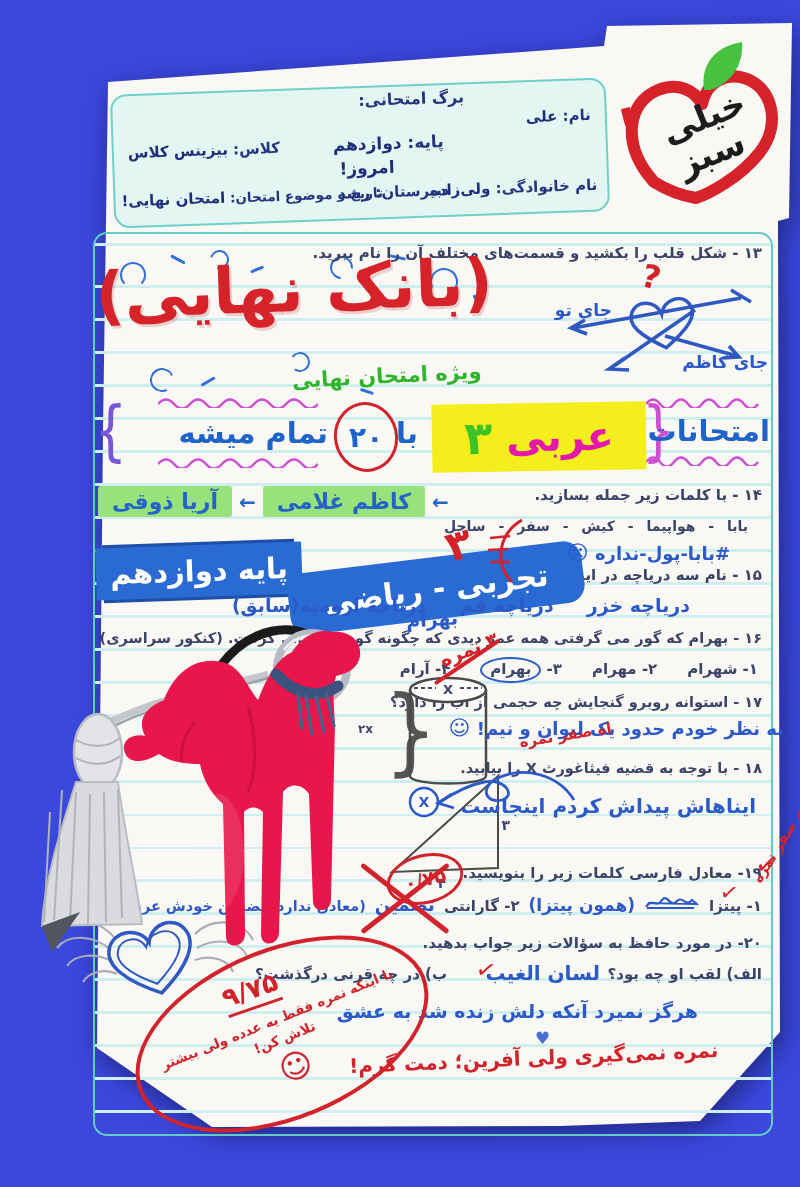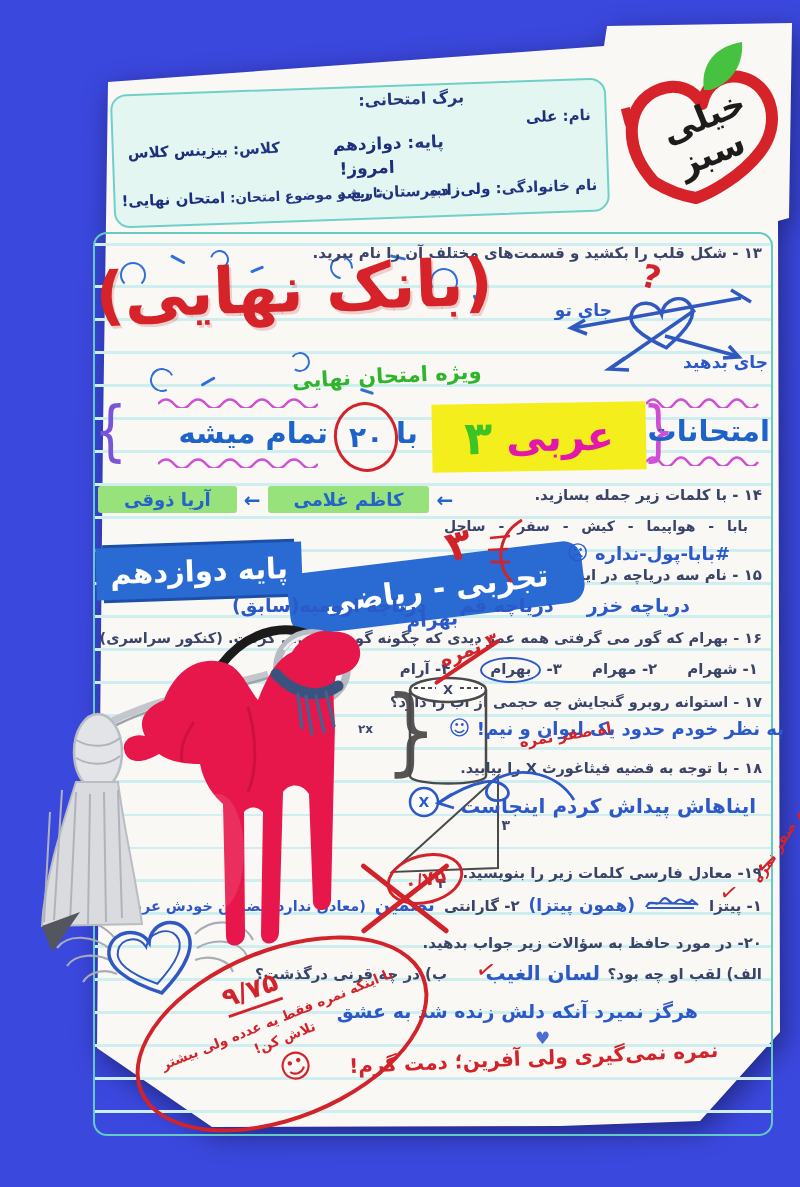--- a/index.html
+++ b/index.html
@@ -14,21 +14,21 @@
     background-position:0 21px;z-index:2;}
   .hdr{position:absolute;left:112px;top:86px;width:492px;height:130px;background:#e3f6f2;border:2.5px solid #6fd0c8;border-radius:16px;transform:rotate(-2deg);z-index:3;}
   .hlbl{font-size:15px;font-weight:700;color:#24357f;white-space:nowrap;}
   .hval{font-weight:900;color:#1d2f7c;}
   .print{font-size:15px;font-weight:700;color:#3a4468;white-space:nowrap;z-index:4;}
   .pen{color:#2b59c8;font-weight:700;white-space:nowrap;z-index:5;}
   .red{color:#d2232b;font-weight:900;white-space:nowrap;z-index:6;}
   .z4{z-index:4;} .z5{z-index:5;} .z6{z-index:6;}
   .brace{font-weight:400;color:#cf4fd4;z-index:4;}
   .bannerword{font-size:29px;font-weight:900;color:#1e63c9;white-space:nowrap;z-index:4;}
-  .greenbox{background:#97e27b;color:#2563c9;font-weight:900;font-size:18px;padding:3px 26px;border-radius:3px;white-space:nowrap;}
+  .greenbox{background:#97e27b;color:#2563c9;font-weight:900;font-size:22px;padding:3px 14px;border-radius:3px;white-space:nowrap;}
   .badge{background:#2a6ad3;color:#fff;font-weight:900;display:flex;align-items:center;justify-content:center;}
   .circleopt{border:2.5px solid #2b59c8;border-radius:50%;padding:1px 8px 3px;}
   .doodle{position:absolute;border:2.5px solid #2f6fd8;border-radius:50%;border-bottom-color:transparent;z-index:3;}
   .tick{position:absolute;background:#2f6fd8;height:2.5px;border-radius:2px;z-index:3;}
   .scorelens{border:3px solid #d2232b;border-radius:50%;display:flex;align-items:center;justify-content:center;z-index:6;}
   .bigx{position:absolute;width:110px;height:100px;z-index:6;}
   .bigx::before,.bigx::after{content:"";position:absolute;left:0;top:48px;width:110px;height:4.5px;background:#d2232b;border-radius:3px;}
   .bigx::before{transform:rotate(38deg);} .bigx::after{transform:rotate(-38deg);}
   .pre{white-space:pre;}
 </style>
@@ -86,21 +86,21 @@
     <path d="M118 38 C114 24,96 20,89 32 C82 44,94 56,118 72 C142 56,154 44,147 32 C140 20,122 24,118 38Z" fill="none" stroke="#2f58c0" stroke-width="3.5" transform="rotate(-8 118 48)"></path>
     <path d="M196 22 L28 52" stroke="#2f58c0" stroke-width="3.5" fill="none"></path>
     <path d="M40 44 L26 52 L42 58" fill="none" stroke="#2f58c0" stroke-width="3.5"></path>
     <path d="M150 34 L66 92" stroke="#2f58c0" stroke-width="3.5" fill="none"></path>
     <path d="M80 82 L64 93 L84 94" fill="none" stroke="#2f58c0" stroke-width="3.5"></path>
     <path d="M120 60 L192 80" stroke="#2f58c0" stroke-width="3.5" fill="none"></path>
     <path d="M178 82 L194 81 L184 70" fill="none" stroke="#2f58c0" stroke-width="3.5"></path>
     <path d="M186 14 L206 26" stroke="#2f58c0" stroke-width="3.5"></path>
   </svg>
   <div class="a pen" style="right:188px;top:300px;font-size:17px;font-weight:900">جای تو</div>
-  <div class="a pen" style="right:32px;top:352px;font-size:17px;font-weight:900">جای بدهید</div>
+  <div class="a pen" style="right:32px;top:352px;font-size:17px;font-weight:900">جای کاظم</div>
 
   <div class="doodle" style="left:120px;top:262px;width:22px;height:22px"></div>
   <div class="doodle" style="left:210px;top:250px;width:15px;height:15px;transform:rotate(60deg)"></div>
   <div class="doodle" style="left:330px;top:256px;width:19px;height:19px;transform:rotate(-40deg)"></div>
   <div class="doodle" style="left:430px;top:268px;width:24px;height:24px;transform:rotate(20deg)"></div>
   <div class="doodle" style="left:290px;top:352px;width:16px;height:16px;transform:rotate(80deg)"></div>
   <div class="doodle" style="left:150px;top:368px;width:20px;height:20px;transform:rotate(-70deg)"></div>
   <div class="tick" style="left:170px;top:258px;width:16px;transform:rotate(28deg)"></div>
   <div class="tick" style="left:250px;top:268px;width:14px;transform:rotate(-22deg)"></div>
   <div class="tick" style="left:390px;top:256px;width:16px;transform:rotate(12deg)"></div>

